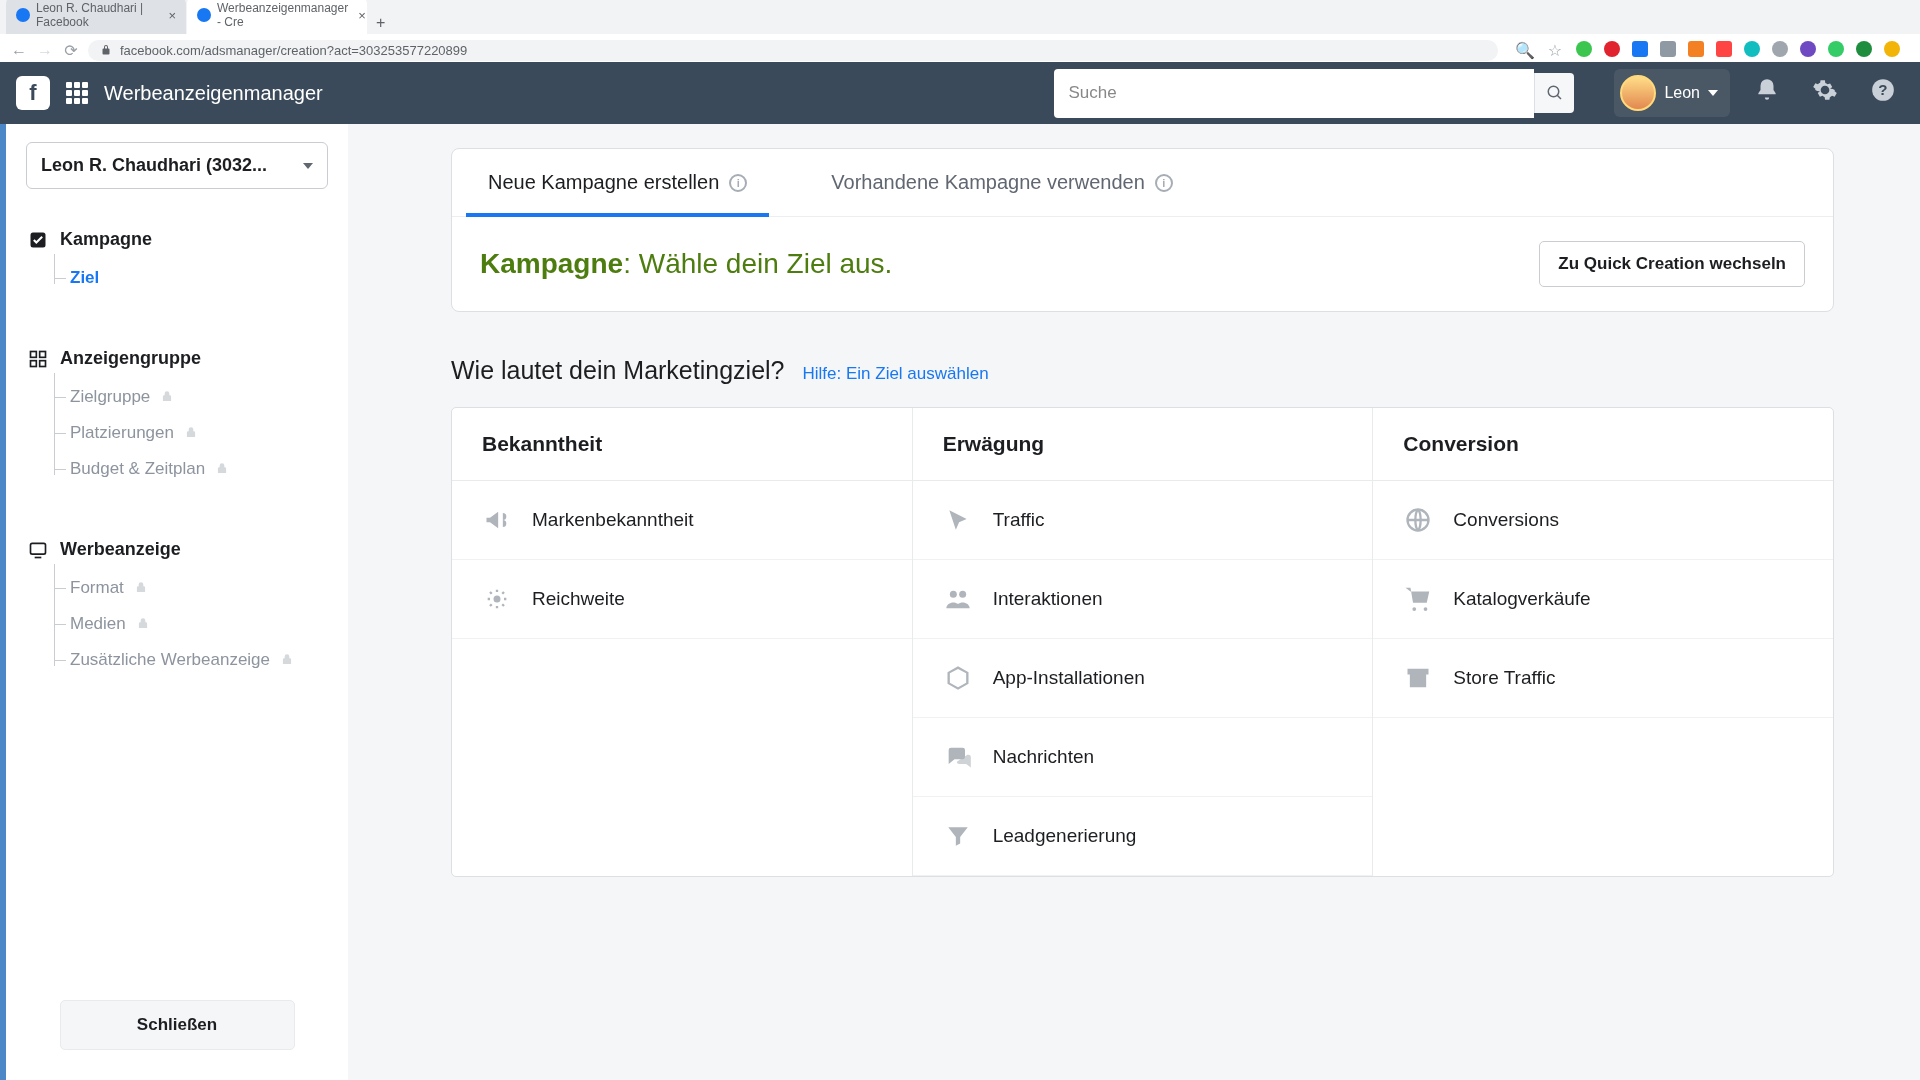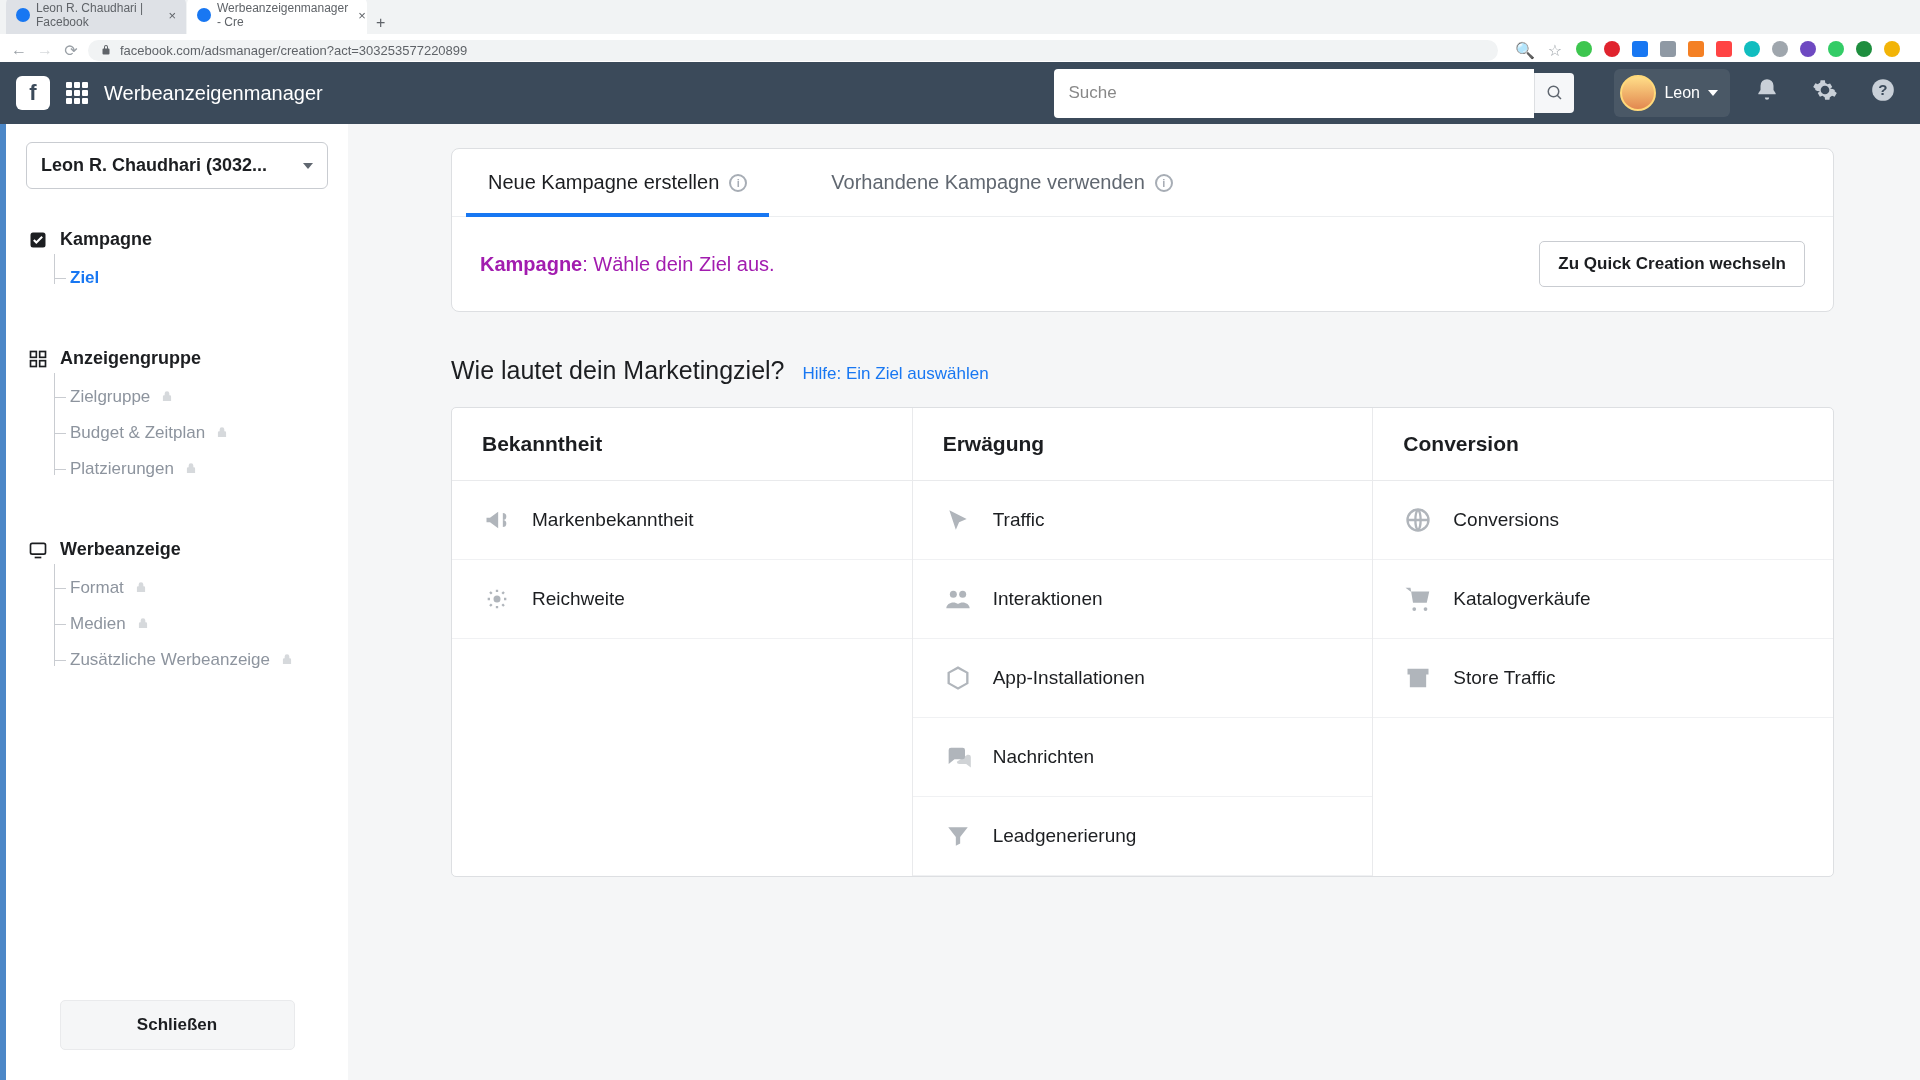--- a/index.html
+++ b/index.html
@@ -55,21 +55,21 @@
 
 
 .main { flex: 1; padding: 24px 86px 0 86px; overflow-y: auto; }
 .card { background: #fff; border: 1px solid #dddfe2; border-radius: 8px; }
 .tabs-top { display: flex; padding: 0; }
 .top-tab { padding: 22px 22px; font-size: 20px; color: #1c1e21; display: flex; align-items: center; gap: 10px; position: relative; }
 .top-tab.active::after { content: ''; position: absolute; left: 0; right: 0; bottom: -1px; height: 4px; background: #1877f2; }
 .top-tab.inactive { color: #606770; }
 .info-ico { width: 18px; height: 18px; border-radius: 50%; border: 2px solid #a7adb5; display: inline-flex; align-items: center; justify-content: center; font-size: 11px; color: #a7adb5; font-weight: 700; }
 .head-row { padding: 24px 28px; display: flex; align-items: center; justify-content: space-between; }
-.head-txt { font-size: 20px; color: #a21caf; }
+.head-txt { font-size: 28px; color: #4d7c0f; }
 .quick-btn { border: 1px solid #c9ccd1; background: #fff; border-radius: 5px; padding: 12px 18px; font-size: 17px; font-weight: 600; color: #1c1e21; }
 
 .q-title-row { display: flex; align-items: baseline; gap: 18px; padding: 44px 0 22px; }
 .q-title { font-size: 25px; color: #1c1e21; font-weight: 500; }
 .q-help { font-size: 17px; color: #1877f2; }
 
 .goal-grid { display: flex; border: 1px solid #dddfe2; border-radius: 5px; background: #fff; }
 .goal-col { flex: 1; border-right: 1px solid #e9eaec; }
 .goal-col:last-child { border-right: 0; }
 .col-head { padding: 24px 30px; font-size: 21px; font-weight: 700; color: #1c1e21; border-bottom: 1px solid #e9eaec; }
@@ -206,27 +206,27 @@
         <span>Anzeigengruppe</span>
       </div>
       <div class="sb-sub">
         <div class="sb-item">
             <span>Zielgruppe</span>
             <svg class="lock-ico" viewBox="0 0 24 24" fill="#8d949e">
               <path d="M12 2a4 4 0 0 0-4 4v3H7a2 2 0 0 0-2 2v8h14v-8a2 2 0 0 0-2-2h-1V6a4 4 0 0 0-4-4z"></path>
             </svg>
           </div>
         <div class="sb-item">
+            <span>Platzierungen</span>
+            <svg class="lock-ico" viewBox="0 0 24 24" fill="#8d949e">
+              <path d="M12 2a4 4 0 0 0-4 4v3H7a2 2 0 0 0-2 2v8h14v-8a2 2 0 0 0-2-2h-1V6a4 4 0 0 0-4-4z"></path>
+            </svg>
+          </div>
+        <div class="sb-item">
             <span>Budget &amp; Zeitplan</span>
-            <svg class="lock-ico" viewBox="0 0 24 24" fill="#8d949e">
-              <path d="M12 2a4 4 0 0 0-4 4v3H7a2 2 0 0 0-2 2v8h14v-8a2 2 0 0 0-2-2h-1V6a4 4 0 0 0-4-4z"></path>
-            </svg>
-          </div>
-        <div class="sb-item">
-            <span>Platzierungen</span>
             <svg class="lock-ico" viewBox="0 0 24 24" fill="#8d949e">
               <path d="M12 2a4 4 0 0 0-4 4v3H7a2 2 0 0 0-2 2v8h14v-8a2 2 0 0 0-2-2h-1V6a4 4 0 0 0-4-4z"></path>
             </svg>
           </div>
       </div>
     </div>
 
     <div class="sb-section">
       <div class="sb-head">
         <svg class="sb-icon" viewBox="0 0 24 24" fill="none" stroke="#1c1e21" stroke-width="2">

